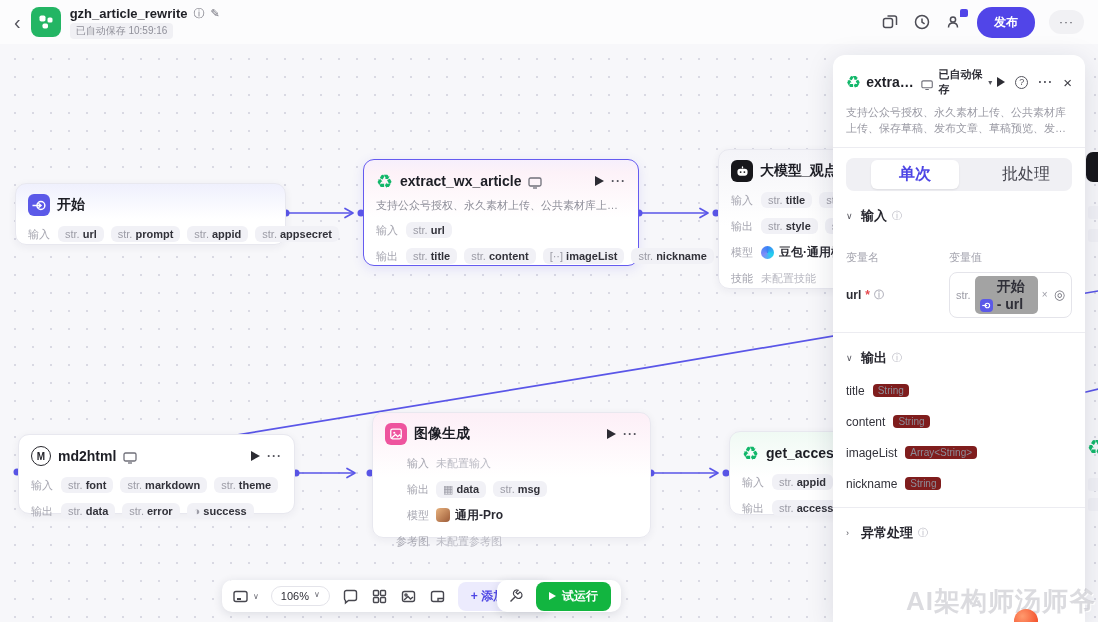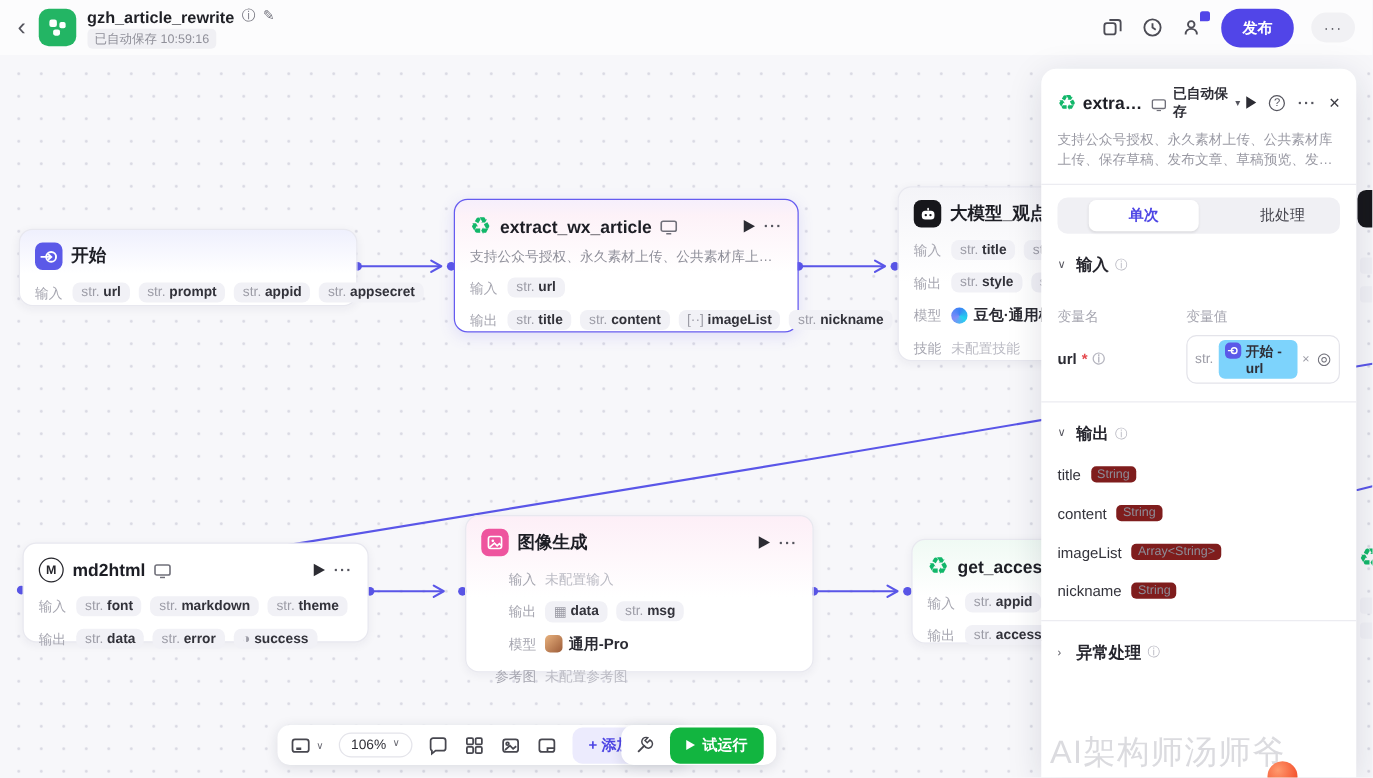--- a/index.html
+++ b/index.html
@@ -70,53 +70,53 @@
   .ptitle { font-size:14px; font-weight:700; max-width:50px; overflow:hidden; text-overflow:ellipsis; white-space:nowrap; }
   .pmode { font-size:11px; font-weight:700; color:#2e2e36; display:flex; align-items:center; gap:3px; cursor:pointer; }
   .pcaret { font-size:8px; color:#55555e; }
   .pactions { margin-left:auto; display:flex; align-items:center; gap:10px; }
   .playS { width:0; height:0; border-left:8px solid #2c2c33; border-top:5px solid transparent; border-bottom:5px solid transparent; cursor:pointer; }
   .helpc { width:13px; height:13px; border:1.2px solid #55555e; border-radius:50%; font-size:9px; color:#55555e; display:flex; align-items:center; justify-content:center; cursor:pointer; }
   .pclose { font-size:15px; color:#3c3c44; cursor:pointer; }
   .pdesc { margin-top:8px; font-size:11px; color:#9a9aa4; line-height:1.45; display:-webkit-box; -webkit-line-clamp:2; -webkit-box-orient:vertical; overflow:hidden; }
   .pdivider { border-top:1px solid #ececf1; margin:10px -13px 0; }
   .segment { margin-top:10px; background:#f0f0f4; border-radius:8px; display:flex; padding:2px; }
-  .seg { flex:1; text-align:center; font-size:12px; padding:4px 0; color:#45454e; cursor:pointer; border-radius:6px;margin-left:23px; }
+  .seg { flex:1; text-align:center; font-size:16px; padding:4px 0; color:#45454e; cursor:pointer; border-radius:6px;margin-left:23px; }
   .seg.on { background:#fff; color:#4e46e5; font-weight:700; box-shadow:0 1px 2px rgba(0,0,0,.08); }
   .sechead { display:flex; align-items:center; gap:5px; margin-top:16px; }
   .scaret { font-size:9px; color:#55555e; width:10px; }
   .sectitle { font-size:13px; font-weight:700; color:#26262e; }
   .infod { font-size:10px; color:#b5b5bf; }
   .collabels { display:flex; margin-top:25px; font-size:11px; color:#a6a6b0; }
   .collabels span:first-child { width:103px; }
   .inrow { display:flex; align-items:center; margin-top:7px; }
   .varname { width:103px; font-size:12px; font-weight:700; color:#2b2b33; display:flex; align-items:center; gap:4px; }
   .req { color:#e5484d; }
   .valbox { flex:1; border:1px solid #e4e4ea; border-radius:8px; padding:3px 6px; display:flex; align-items:center; gap:4px; min-width:0; }
   .valprefix { font-size:11px; color:#9c9ca6; }
-  .refpill { background:#7dd3fc; border-radius:5px; padding:2px 5px; display:flex; align-items:flex-start; gap:4px; font-size:11px; color:#2f2f38; font-weight:600; min-width:0; }
+  .refpill { background:#a3a3a3; border-radius:5px; padding:2px 5px; display:flex; align-items:flex-end; gap:4px; font-size:14px; color:#2f2f38; font-weight:600; min-width:0; }
   .refpill .mini-start { width:13px; height:13px; border-radius:4px; background:#5b59e8; flex:0 0 auto; display:flex; align-items:center; justify-content:center; }
   .refx { font-size:10px; color:#9c9ca6; cursor:pointer; }
   .targeti { font-size:13px; color:#70707a; margin-left:2px; cursor:pointer; }
   .outitem { display:flex; align-items:center; gap:8px; margin-top:17px; }
   .outname { font-size:12px; color:#33333b; }
   .outtype { font-size:10px; color:#8d8d98; background:#7f1d1d; border-radius:4px; padding:1px 5px; }
 
   
   .toolgroup { position:absolute; z-index:30; background:#fff; border-radius:10px; box-shadow:0 2px 10px rgba(28,30,60,.12);
     display:flex; align-items:center; gap:12px; height:32px; padding:0 10px; }
   .tool-ic { width:17px; height:17px; color:#47474f; cursor:pointer; }
   .zoomctl { border:1px solid #e4e4ea; border-radius:14px; padding:3px 9px; font-size:11px; color:#2e2e36; display:flex; gap:5px; cursor:pointer; }
   .cdown { font-size:8px; color:#6a6a73; }
   .addnode { background:#ecebfd; color:#4d45e4; font-size:12px; font-weight:700; border:none; border-radius:8px; padding:6px 13px; cursor:pointer; white-space:nowrap; }
   .runbtn { background:#12b540; color:#fff; font-size:12px; font-weight:700; border:none; border-radius:8px; padding:6px 13px; display:flex; align-items:center; gap:6px; cursor:pointer; white-space:nowrap; }
   .playW { width:0; height:0; border-left:7px solid #fff; border-top:4.5px solid transparent; border-bottom:4.5px solid transparent; }
 
   
-  .watermark { position:absolute; left:840px; top:584px; z-index:40; font-size:26px; font-weight:400;
+  .watermark { position:absolute; left:906px; top:584px; z-index:40; font-size:26px; font-weight:700;
     color:rgba(160,160,170,.38); text-shadow:1px 1px 0 rgba(255,255,255,.9); letter-spacing:1px; pointer-events:none; white-space:nowrap; }
   .ball { position:absolute; left:1014px; top:609px; width:24px; height:24px; border-radius:50%; z-index:45;
     background:radial-gradient(circle at 35% 30%, #ff9a6e, #f4532e 70%); }
   .strip-llm { position:absolute; left:1086px; top:152px; width:12px; height:30px; background:#17171b; border-radius:7px 0 0 7px; z-index:5; }
   .strip-tag { position:absolute; left:1088px; width:10px; height:13px; background:#f1f1f6; border-radius:3px 0 0 3px; z-index:5; }
   .strip-green { position:absolute; left:1087px; top:437px; font-size:20px; color:#12b76a; z-index:5; line-height:1; }
 </style>
 </head>
 <body>
 

